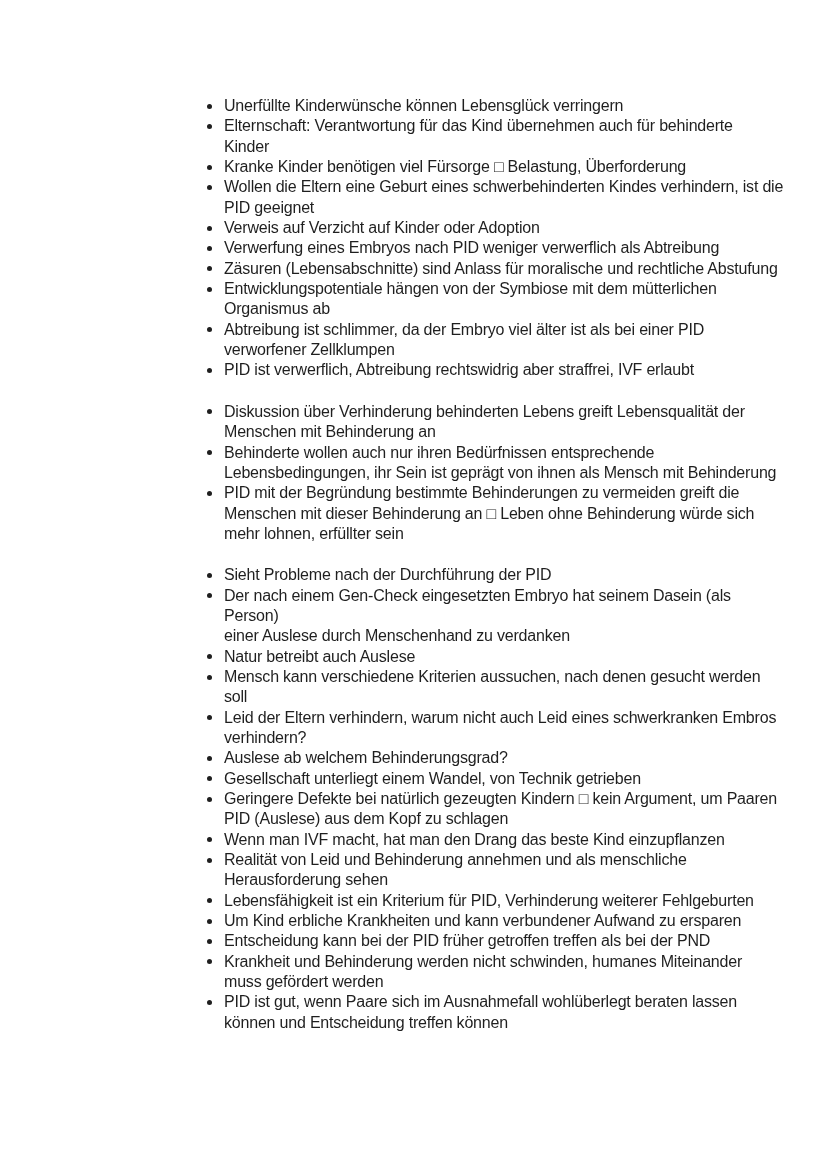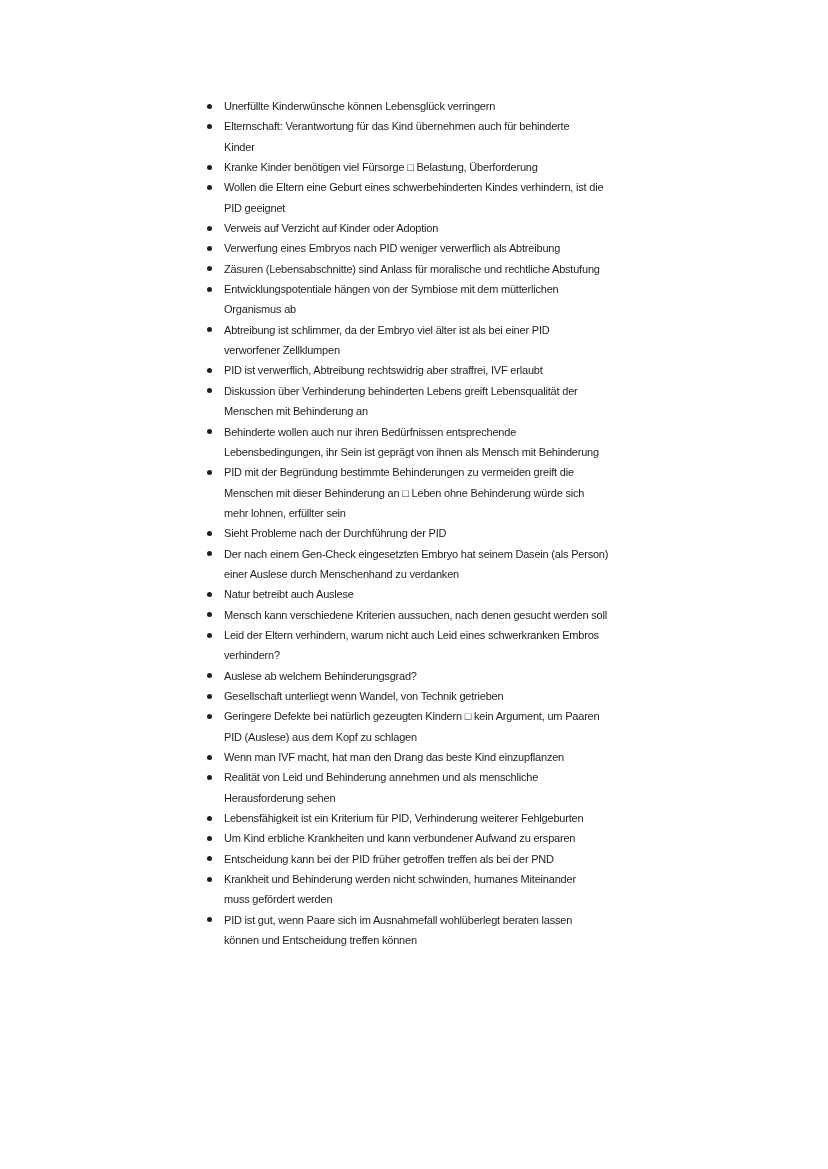--- a/index.html
+++ b/index.html
@@ -14,30 +14,31 @@
     background: #ffffff;
     overflow: hidden;
     font-family: "Liberation Sans", "DejaVu Sans", sans-serif;
   }
   .doc-content {
     position: absolute;
     left: 224px;
     top: 96px;
     width: 560px;
     color: #1f1f1f;
-    font-size: 11px;
+    font-size: 16px;
     line-height: 20.35px;
     letter-spacing: -0.2px;
   }
   ul.bullets {
     list-style: none;
     margin: 0;
     padding: 0;
   }
   ul.bullets + ul.bullets {
+    margin-top: 21px;
   }
   li.bullet {
     position: relative;
     white-space: pre-wrap;
   }
   li.bullet::before {
     content: "";
     position: absolute;
     left: -17px;
     top: 7.6px;
@@ -79,21 +80,21 @@
       </ul>
       <ul class="bullets">
         <li class="bullet">Sieht Probleme nach der Durchführung der PID</li>
         <li class="bullet">Der nach einem Gen-Check eingesetzten Embryo hat seinem Dasein (als Person)
 einer Auslese durch Menschenhand zu verdanken</li>
         <li class="bullet">Natur betreibt auch Auslese</li>
         <li class="bullet">Mensch kann verschiedene Kriterien aussuchen, nach denen gesucht werden soll</li>
         <li class="bullet">Leid der Eltern verhindern, warum nicht auch Leid eines schwerkranken Embros
 verhindern?</li>
         <li class="bullet">Auslese ab welchem Behinderungsgrad?</li>
-        <li class="bullet">Gesellschaft unterliegt wenn Wandel, von Technik getrieben</li>
+        <li class="bullet">Gesellschaft unterliegt einem Wandel, von Technik getrieben</li>
         <li class="bullet">Geringere Defekte bei natürlich gezeugten Kindern □ kein Argument, um Paaren
 PID (Auslese) aus dem Kopf zu schlagen</li>
         <li class="bullet">Wenn man IVF macht, hat man den Drang das beste Kind einzupflanzen</li>
         <li class="bullet">Realität von Leid und Behinderung annehmen und als menschliche
 Herausforderung sehen</li>
         <li class="bullet">Lebensfähigkeit ist ein Kriterium für PID, Verhinderung weiterer Fehlgeburten</li>
         <li class="bullet">Um Kind erbliche Krankheiten und kann verbundener Aufwand zu ersparen</li>
         <li class="bullet">Entscheidung kann bei der PID früher getroffen treffen als bei der PND</li>
         <li class="bullet">Krankheit und Behinderung werden nicht schwinden, humanes Miteinander
 muss gefördert werden</li>

